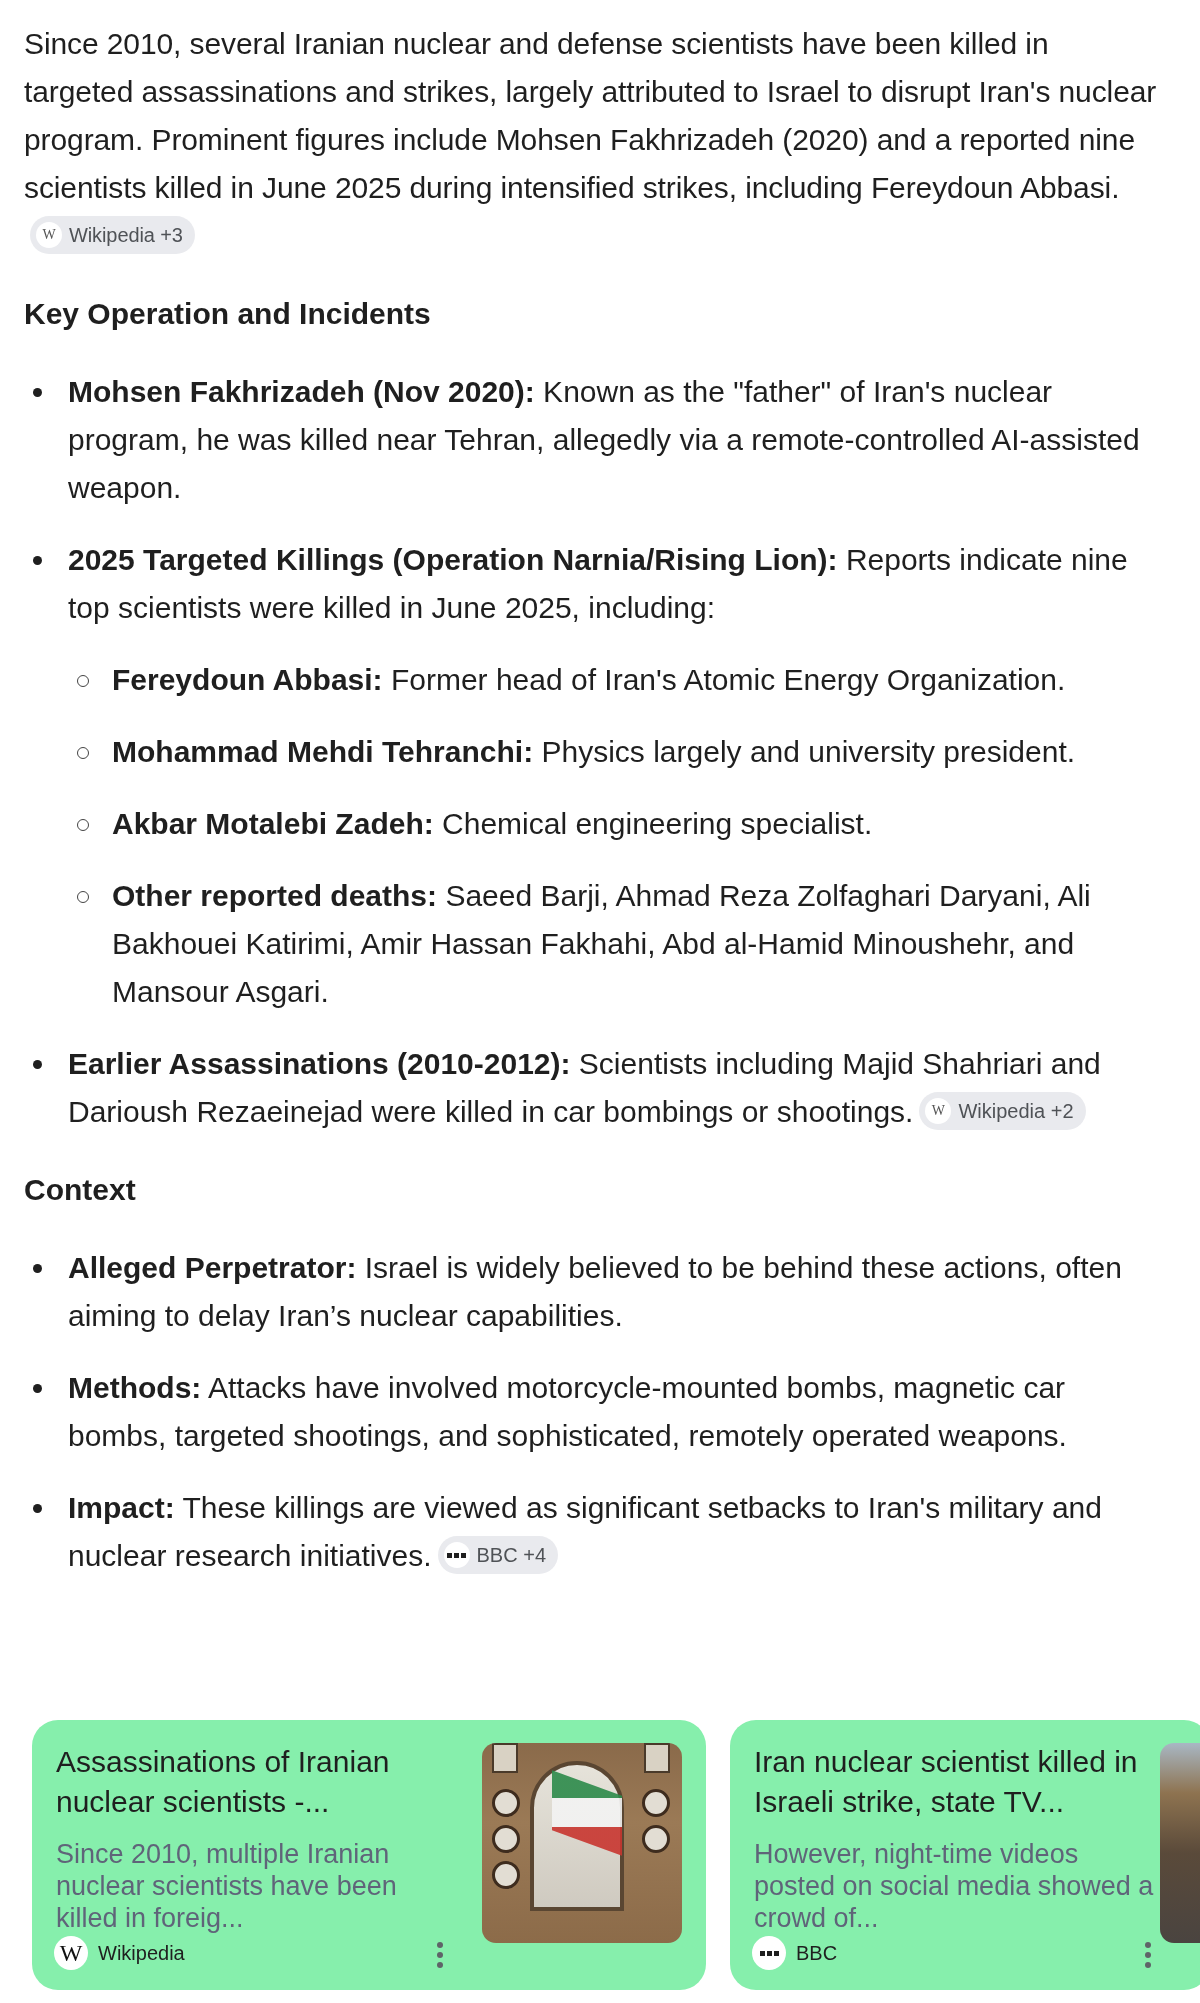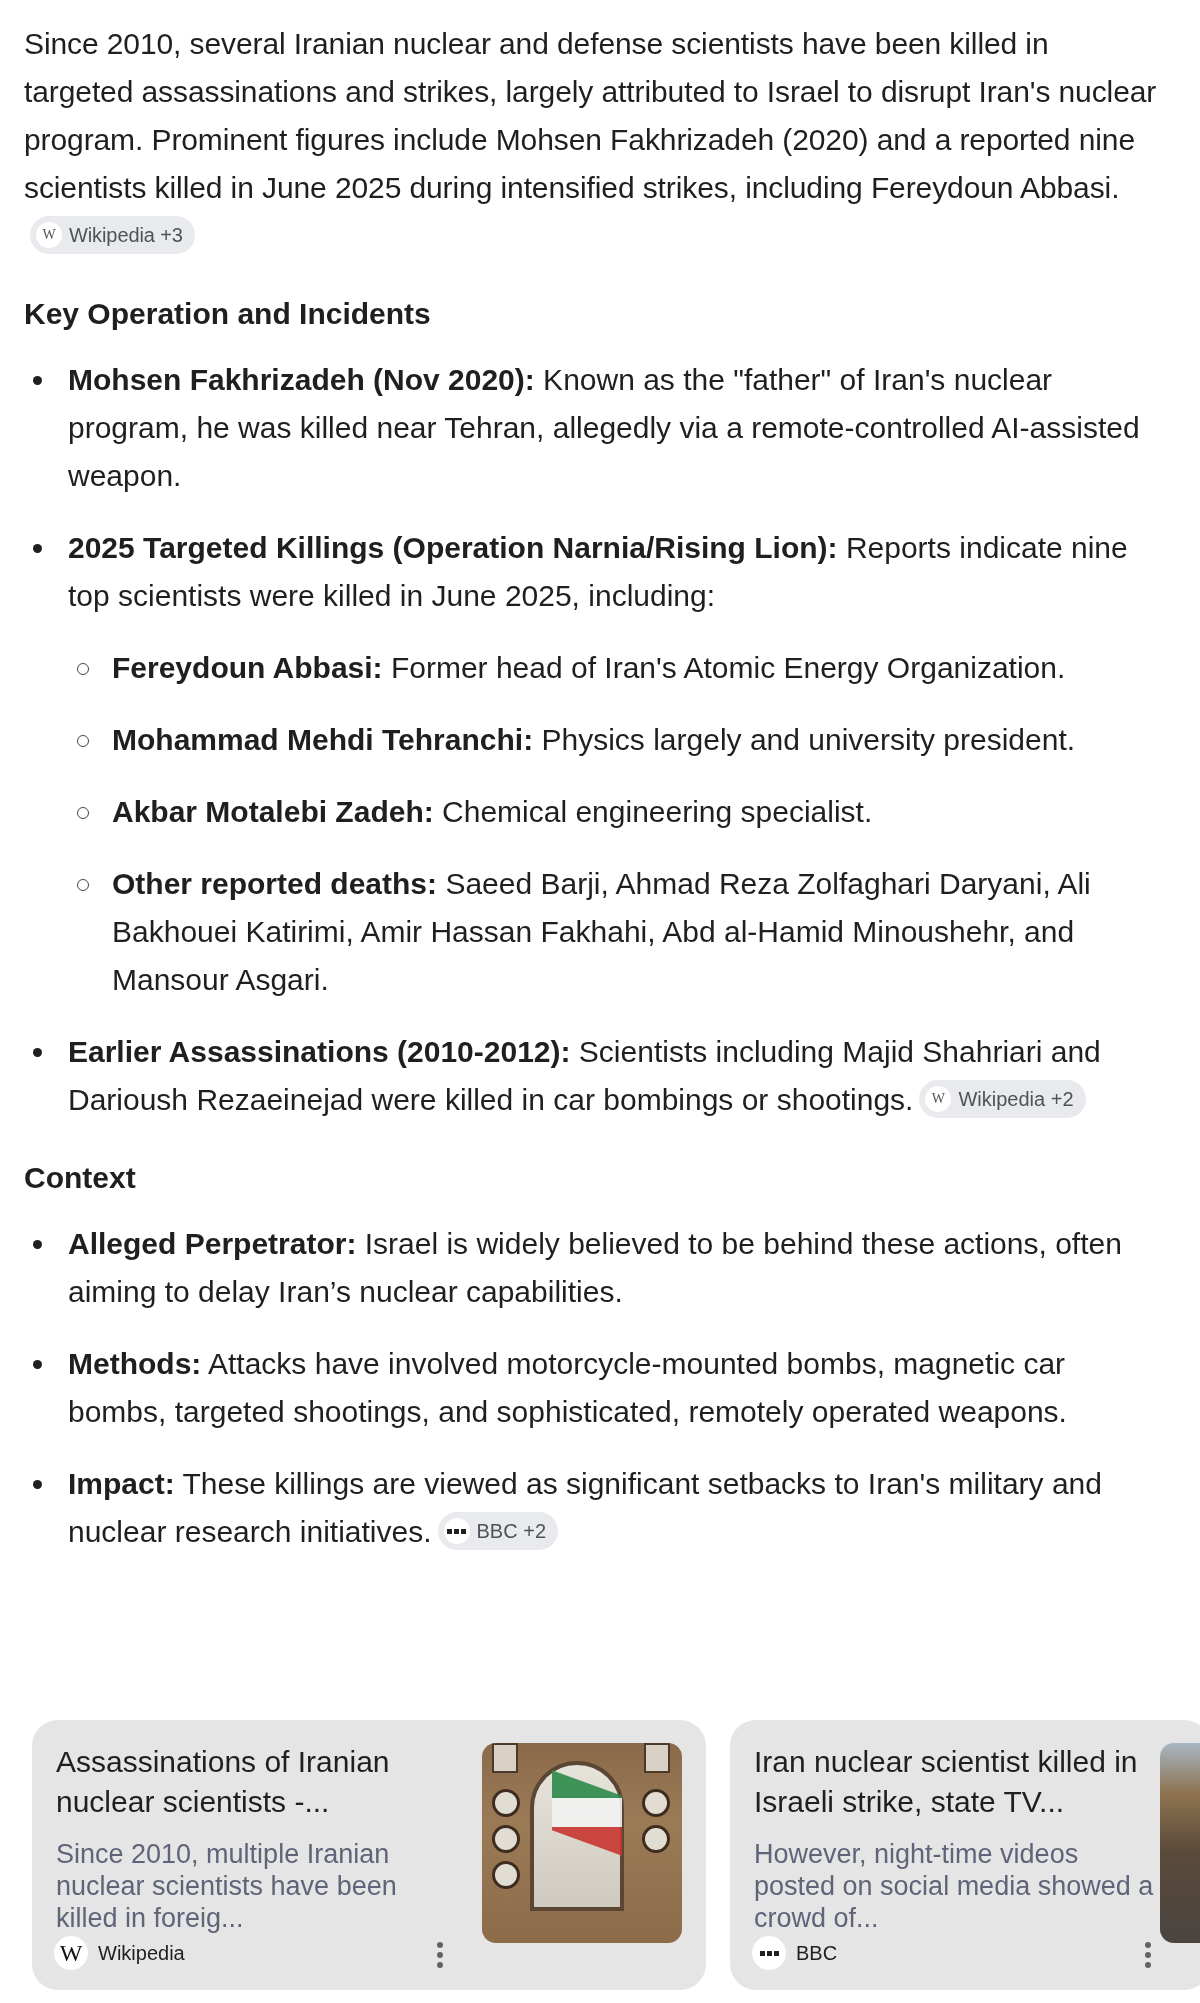--- a/index.html
+++ b/index.html
@@ -14,21 +14,21 @@
     font-size: 30px;
     line-height: 48px;
     letter-spacing: -0.1px;
   }
   h3.section {
     font-size: 30px;
     font-weight: bold;
     line-height: 48px;
     margin-top: 30px;
   }
-  ul.bullets { list-style: none; margin-top: 18px; }
+  ul.bullets { list-style: none; margin-top: 30px; }
   ul.bullets > li {
     position: relative;
     padding-left: 44px;
     font-size: 30px;
     line-height: 48px;
     margin-bottom: 24px;
   }
   ul.bullets > li::before {
     content: "";
     position: absolute;
@@ -85,21 +85,21 @@
   .bbc-dots { display: inline-flex; gap: 2px; }
   .bbc-dots i { display: block; width: 5px; height: 5px; background: #1f1f1f; }
 
   
   .cards { position: absolute; left: 32px; top: 1720px; width: 1200px; height: 270px; }
   .card {
     position: absolute;
     top: 0;
     height: 270px;
     border-radius: 26px;
-    background: #e5e5e5;
+    background: #86efac;
     cursor: pointer;
   }
   .card .title {
     position: absolute;
     left: 24px; top: 22px;
     font-size: 30px;
     line-height: 40px;
     color: #1f1f1f;
     width: 390px;
   }
@@ -199,21 +199,21 @@
     <li><b>Alleged Perpetrator:</b><span> Israel is widely believed to be behind these actions, often aiming to delay Iran’s nuclear capabilities.</span></li>
     <li><b>Methods:</b><span> Attacks have involved motorcycle-mounted bombs, magnetic car bombs, targeted shootings, and sophisticated, remotely operated weapons.</span></li>
     <li><b>Impact:</b><span> These killings are viewed as significant setbacks to Iran's military and nuclear research initiatives.</span><span class="chip">
           <span class="favicon">
             <span class="bbc-dots">
               <i></i>
               <i></i>
               <i></i>
             </span>
           </span>
-          <span class="chip-label">BBC +2</span>
+          <span class="chip-label">BBC +4</span>
         </span></li>
   </ul>
 </div>
 
 <div class="cards">
   <div class="card" style="left:0; width:674px;">
     <div class="title">Assassinations of Iranian nuclear scientists -...</div>
     <div class="snippet">Since 2010, multiple Iranian nuclear scientists have been killed in foreig...</div>
     <div class="source">
       <span class="src-icon">W</span>

